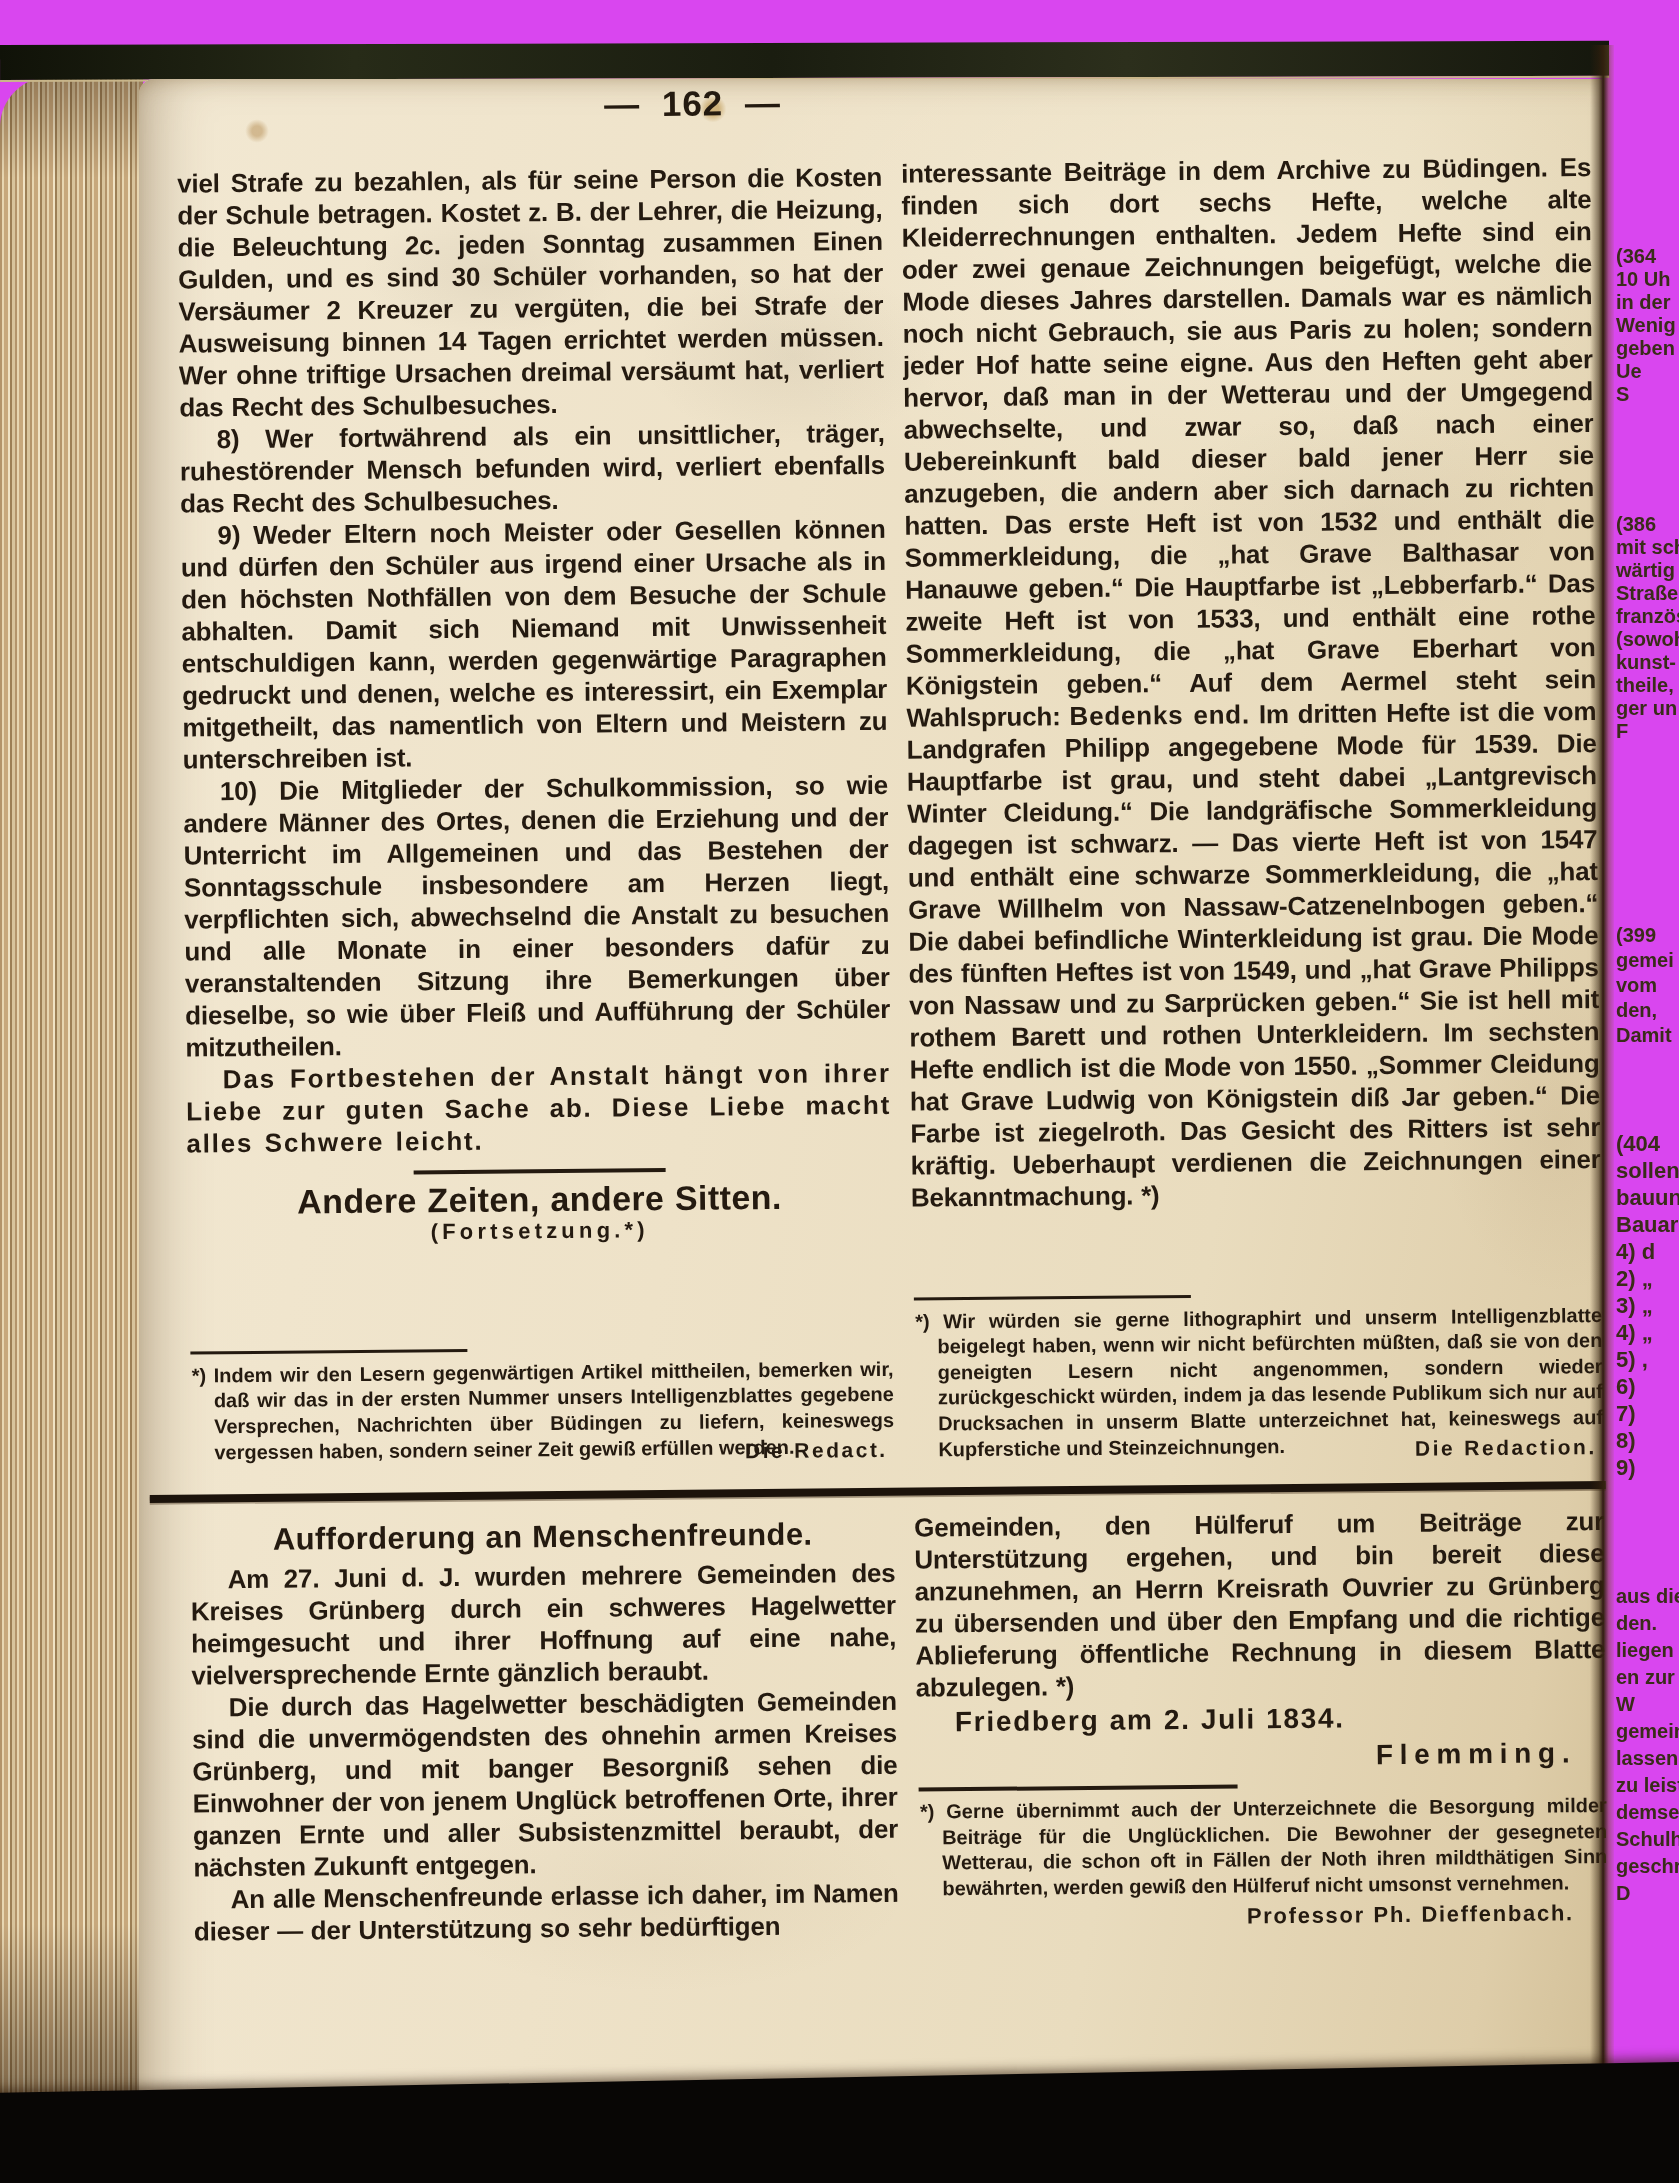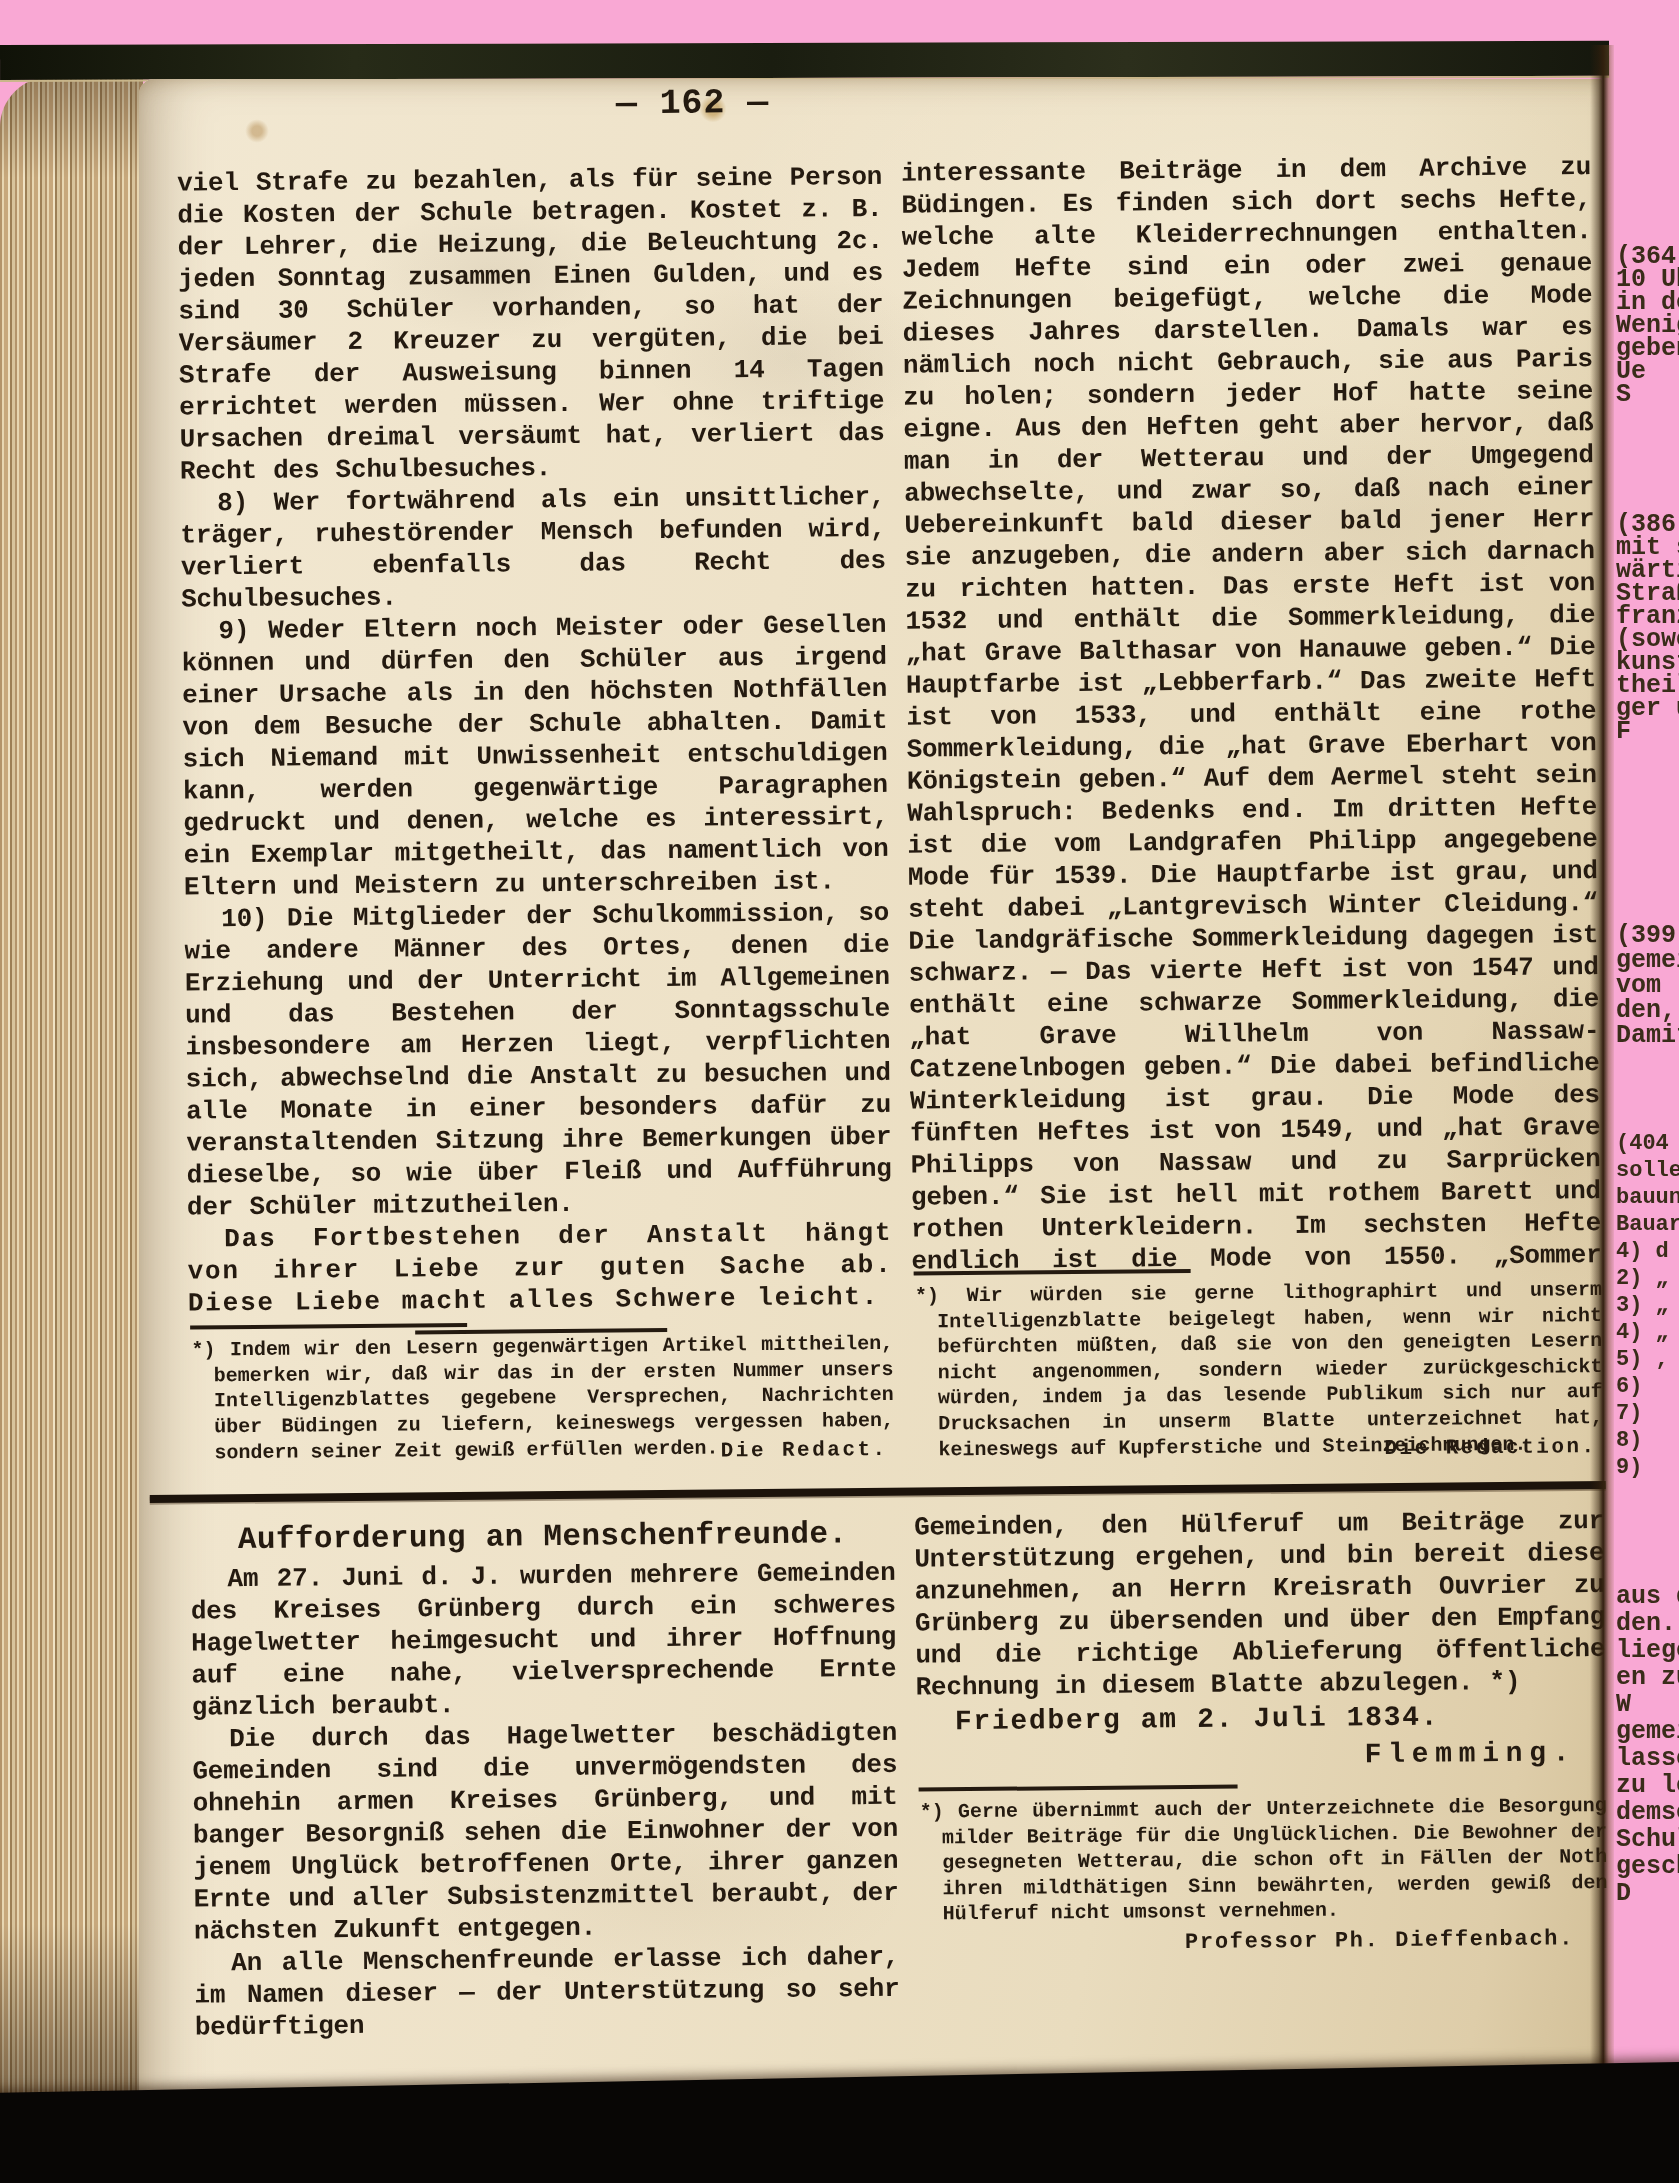--- a/index.html
+++ b/index.html
@@ -1,17 +1,17 @@
 <!DOCTYPE html>
 <html lang="de" style="font-size:13.4px"><head>
 <meta charset="utf-8">
 <style>
   html,body{margin:0;padding:0;background:#000;}
-  .scene{position:relative;width:1679px;height:2183px;background:#f9a8d4;overflow:hidden;
-         font-family:Liberation Mono, monospace;}
+  .scene{position:relative;width:1679px;height:2183px;background:#d946ef;overflow:hidden;
+         font-family:Liberation Sans, sans-serif;}
   
   .page-edges{position:absolute;left:0;top:77px;width:143px;height:2036px;
     background:
       linear-gradient(180deg,rgba(60,40,20,.35),rgba(0,0,0,0) 101px,rgba(0,0,0,0) 1847px,rgba(40,25,10,.5)),
       repeating-linear-gradient(90deg,#b3946a 0 2.5px,#e7d6b1 2.5px 4.2px,#c7a87c 4.2px 7.6px,#f0e3c4 7.6px 10px,#9c7f55 10px 11.8px,#d8c49c 11.8px 15px);
     border-radius:50px 0 0 11.8px;}
   
   .cover-top{position:absolute;left:0;top:45px;width:1609px;height:35px;
     background:linear-gradient(90deg,#101208,#272b18 22%,#1a1d10 48%,#2c2f1c 70%,#15170d 100%);
     border-bottom:2.5px solid #c9b68a;transform:rotate(-.15deg);transform-origin:0 0;}
@@ -64,21 +64,21 @@
   
   .gutter{position:absolute;left:1590px;top:45px;width:23.5px;height:2041px;background:
      linear-gradient(90deg,rgba(70,45,20,0),rgba(50,32,14,.5) 35%,#31200e 55%,rgba(110,80,40,.45) 78%,rgba(140,110,60,.12));}
   
   .next-page{position:absolute;left:1611px;top:45px;width:69px;height:2022px;
     background:
       linear-gradient(90deg,rgba(90,65,30,.28),rgba(0,0,0,0) 18.5px),
       repeating-linear-gradient(90deg,#e6d8b6 0 5.9px,#d5c29c 5.9px 9.2px,#efe2c3 9.2px 16px,#cbb astonishing88 16px 17.6px),
       linear-gradient(180deg,#e4d6b4,#e9dcbc 60%,#dccaa4);}
   .frag{position:absolute;left:5px;width:64px;color:#3a2c1a;font-weight:bold;
-        font-size:25px;white-space:nowrap;}
+        font-size:20px;white-space:nowrap;}
   .frag-g1{top:200px;line-height:23px;}
   .frag-g2{top:468px;line-height:23px;}
   .frag-g3{top:878px;line-height:25px;}
   .frag-g4{top:1085px;line-height:27px;font-size:22px;}
   .frag-g5{top:1538px;line-height:27px;}
   .bottom-black{position:absolute;left:-17px;top:2093px;width:1814px;height:218px;background:#080605;
     transform:rotate(-1.05deg);transform-origin:0 0;
     box-shadow:0 -3.4px 11.8px rgba(40,20,5,.6);}
   b.inline-bold{letter-spacing:0.8px;}
 </style>

